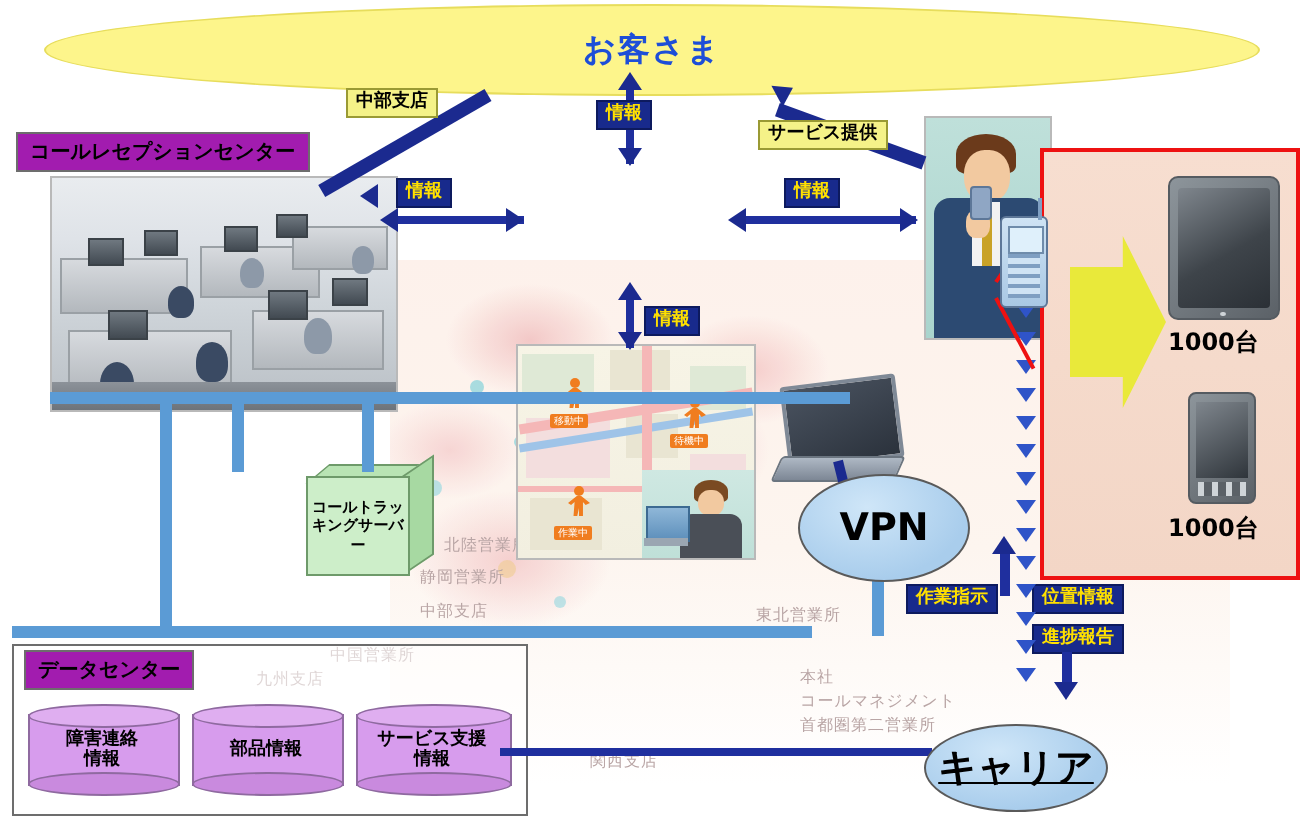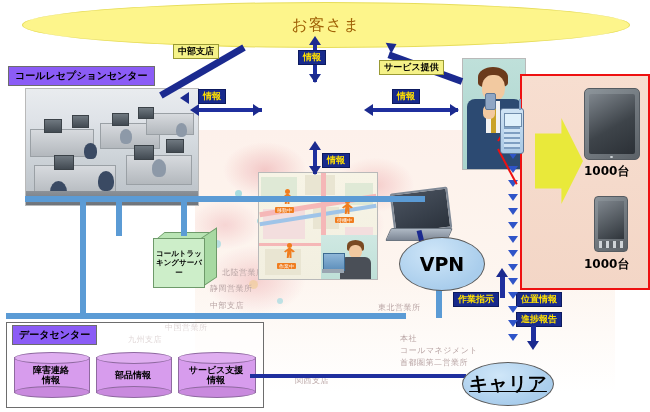--- a/index.html
+++ b/index.html
@@ -63,21 +63,21 @@
 
   
   .lt-screen{position:absolute;background:linear-gradient(160deg,#4a5360,#2b323c);
              border:2px solid #7f8996;border-radius:2px;transform:rotate(-7deg);}
   .lt-base{position:absolute;background:linear-gradient(180deg,#aeb8c4,#7d8795);
            border:1px solid #6b7580;border-radius:2px;transform:skewX(-24deg);}
 
   
   .cust{position:absolute;border-radius:50%;background:#fdf58b;border:1px solid #e7dd5c;
         display:flex;align-items:center;justify-content:center;}
-  .cust span{font-size:16px;font-weight:normal;color:#a16207;letter-spacing:1px;}
+  .cust span{font-size:16px;font-weight:bold;color:#1d4ed8;letter-spacing:1px;}
 
   
   .cyl{position:absolute;}
   .cyl .top{position:absolute;left:0;top:0;width:100%;height:22%;border-radius:50%;}
   .cyl .bot{position:absolute;left:0;bottom:0;width:100%;height:22%;border-radius:50%;}
   .cyl .mid{position:absolute;left:0;top:11%;width:100%;height:78%;}
   .cyl .lbl{position:absolute;left:0;top:0;width:100%;height:100%;
             display:flex;align-items:center;justify-content:center;text-align:center;
             font-size:9px;font-weight:bold;color:#000;line-height:1.15;z-index:3;}
   .cyl-cyan .top{background:#c9f2f4;border:1px solid #6fa8ab;}
@@ -103,21 +103,21 @@
   
   .oval{position:absolute;border-radius:50%;background:radial-gradient(ellipse at 40% 30%,#cfe6f8,#a9cdec 70%);
         border:1.5px solid #5a5a5a;display:flex;align-items:center;justify-content:center;}
   .oval span{font-weight:bold;color:#000;}
 
   
   .lbl-yel{position:absolute;background:#f5f288;border:1px solid #9a9a34;
            font-size:9px;font-weight:bold;color:#000;padding:1px 4px;white-space:nowrap;line-height:1.2;}
   .lbl-blu{position:absolute;background:#182a8c;border:1px solid #0d1a5e;
            font-size:9px;font-weight:bold;color:#ffe000;padding:1px 4px;white-space:nowrap;line-height:1.2;}
-  .lbl-pur{position:absolute;background:#8b5cf6;border:1px solid #6d6d6d;
+  .lbl-pur{position:absolute;background:#a21caf;border:1px solid #6d6d6d;
            font-size:10px;font-weight:bold;color:#000;padding:2px 6px;white-space:nowrap;}
   .lbl-plain{position:absolute;font-size:12px;font-weight:bold;color:#000;white-space:nowrap;}
 
   
   .frame{position:absolute;border:1.5px solid #6d6d6d;background:rgba(255,255,255,.55);}
   .redframe{position:absolute;border:2px solid #ee1111;
             background:linear-gradient(180deg,#f7ded0,#f3d6c6);}
   .redline{position:absolute;background:#ee1111;transform-origin:left center;height:2px;}
 
   

